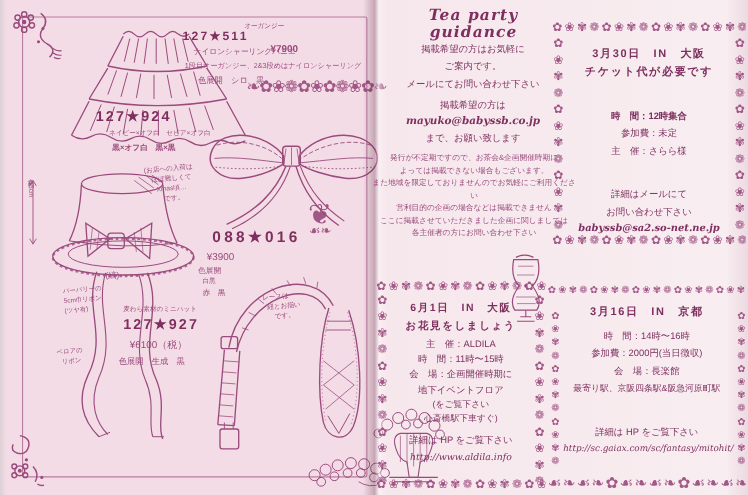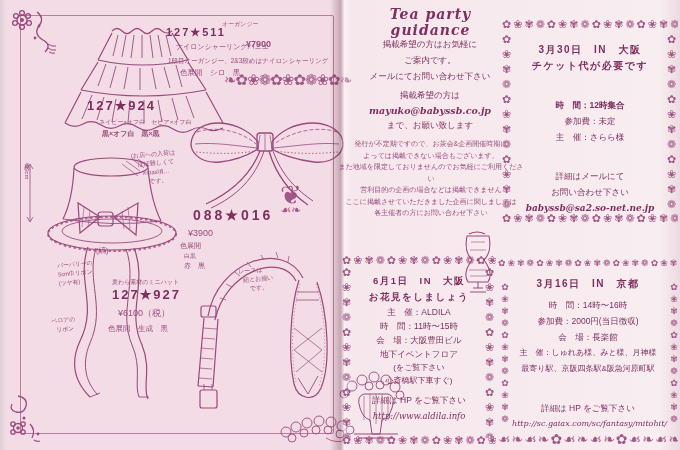--- a/index.html
+++ b/index.html
@@ -314,39 +314,38 @@
   <div class="abs obox" style="left:342px;top:256px;width:154px;height:192px">
     <div class="oedge oe-t">✿❀✾❁✿❀✾❁✿❀✾❁✿❀✾❁✿❀✾❁✿❀✾❁</div>
     <div class="oedge oe-b">✿❀✾❁✿❀✾❁✿❀✾❁✿❀✾❁✿❀✾❁✿❀✾❁</div>
     <div class="oedge oe-l">✿❀✾❁✿❀✾❁✿❀✾❁</div>
     <div class="oedge oe-r">✿❀✾❁✿❀✾❁✿❀✾❁</div>
     <div class="obody" style="top:17px">
       <div class="eln t" style="font-size:9.5px">6月1日　IN　大阪</div>
       <div class="eln t" style="font-size:9.5px">お花見をしましょう</div>
       <div class="eln" style="line-height:14px">主　催：ALDILA</div>
       <div class="eln" style="line-height:14px">時　間：11時〜15時</div>
-      <div class="eln" style="line-height:14px">会　場：大阪豊田ビル</div>
+      <div class="eln" style="line-height:14px">会　場：企画開催時期に</div>
       <div class="eln" style="line-height:14px">地下イベントフロア</div>
       <div class="eln" style="line-height:13px;font-size:8px">(をご覧下さい</div>
       <div class="eln" style="line-height:13px;font-size:8px">心斎橋駅下車すぐ)</div>
       <div class="eln mt5">詳細は HP をご覧下さい</div>
       <div class="eln u" style="font-family:'DejaVu Serif',serif;font-style:italic;font-size:8.5px">http://www.aldila.info</div>
     </div>
   </div>
 
   <div class="abs obox" style="left:498px;top:260px;width:180px;height:188px">
     <div class="oedge oe-t" style="font-size:9px">✿❀✾❁✿❀✾❁✿❀✾❁✿❀✾❁✿❀✾❁✿❀✾❁</div>
     <div class="oedge oe-b" style="font-size:14px;height:18px;letter-spacing:1px">☙❧☙❧✿☙❧☙❧✿☙❧☙❧✿☙❧☙❧</div>
     <div class="oedge oe-l" style="font-size:9px">✿❀✾❁✿❀✾❁✿❀✾❁</div>
     <div class="oedge oe-r" style="font-size:9px">✿❀✾❁✿❀✾❁✿❀✾❁</div>
     <div class="obody" style="top:16px">
       <div class="eln t">3月16日　IN　京都</div>
       <div class="eln mt5">時　間：14時〜16時</div>
       <div class="eln">参加費：2000円(当日徴収)</div>
       <div class="eln">会　場：長楽館</div>
-      <div class="eln" style="font-size:8px">主　催：しゅれあ様、みと様、月神様</div>
       <div class="eln" style="font-size:8px">最寄り駅、京阪四条駅&amp;阪急河原町駅</div>
       <div class="eln mt8">詳細は HP をご覧下さい</div>
       <div class="eln u" style="font-family:'DejaVu Serif',serif;font-style:italic;font-size:8px">http://sc.gaiax.com/sc/fantasy/mitohit/</div>
     </div>
   </div>
 
 </div>
 
 </body></html>

